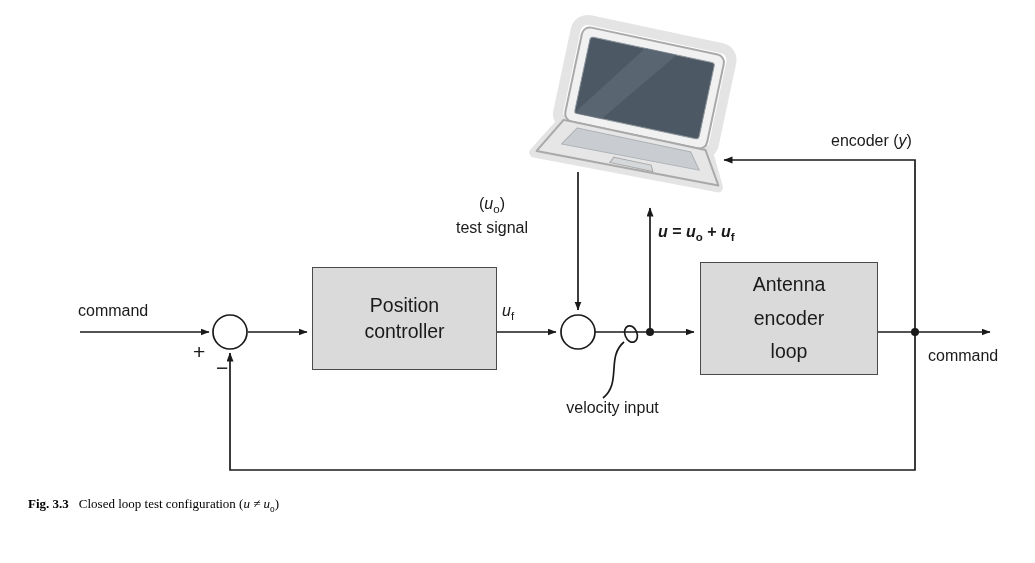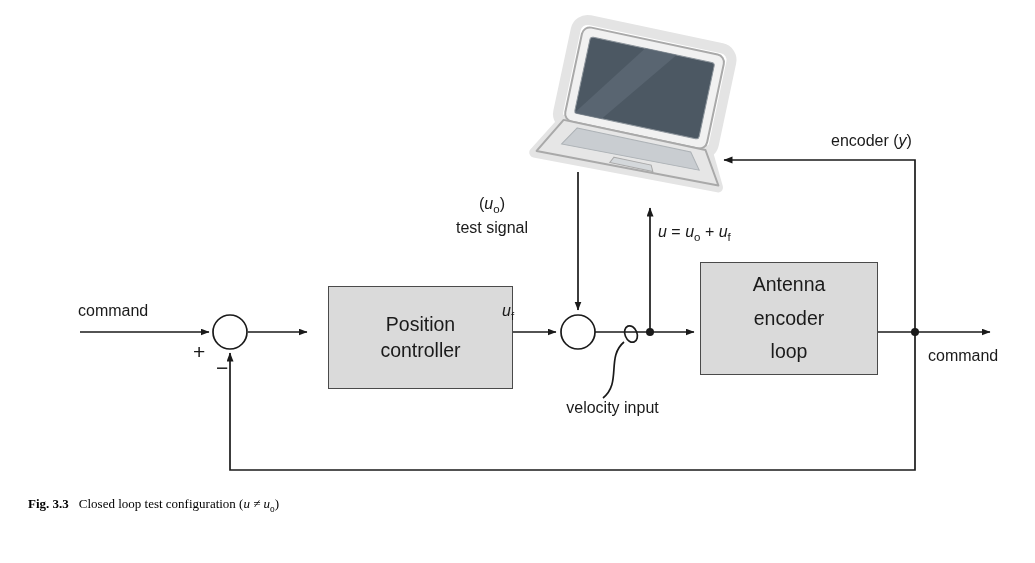--- a/index.html
+++ b/index.html
@@ -64,41 +64,41 @@
     <circle class="dot" cx="650" cy="332" r="4"></circle>
     <circle class="dot" cx="915" cy="332" r="4"></circle>
 
     <circle class="sum" cx="230" cy="332" r="17"></circle>
     <circle class="sum" cx="578" cy="332" r="17"></circle>
 
     <path class="ln" d="M 603 398 C 622 383, 606 357, 624 342"></path>
     <ellipse cx="631" cy="334" rx="6" ry="8.5" transform="rotate(-22 631 334)" class="ln"></ellipse>
   </svg>
 
-  <div class="box" style="left:312px;top:286px;width:183px;height:101px;margin-left:16px;">
+  <div class="box" style="left:312px;top:267px;width:183px;height:101px;">
     <span>Position</span>
     <span>controller</span>
   </div>
   <div class="box" style="left:700px;top:262px;width:176px;height:111px;gap:8px;">
     <span>Antenna</span>
     <span>encoder</span>
     <span>loop</span>
   </div>
 
   <div class="label" style="left:78px;top:300px;">command</div>
   <div class="sign" style="left:193px;top:341px;">+</div>
   <div class="sign" style="left:216px;top:357px;">−</div>
 
   <div class="label center" style="left:420px;top:193px;width:144px;">
     <span style="display:block;">(<i>u</i><sub>o</sub>)</span>
     <span style="display:block;">test signal</span>
   </div>
 
   <div class="label" style="left:502px;top:300px;"><i>u</i><sub>f</sub></div>
-  <div class="label" style="left:658px;top:221px;"><i>u</i> = <i>u</i><sub>o</sub> + <i>u</i><sub>f</sub></div>
+  <div class="label" style="left:658px;top:221px;font-weight:bold;"><i>u</i> = <i>u</i><sub>o</sub> + <i>u</i><sub>f</sub></div>
   <div class="label" style="left:831px;top:130px;">encoder (<i>y</i>)</div>
   <div class="label center" style="left:540px;top:397px;width:145px;">velocity input</div>
   <div class="label" style="left:928px;top:345px;">command</div>
 
   <div class="caption">
     <b>Fig. 3.3</b><span>Closed loop test configuration (<i>u</i> ≠ <i>u</i><sub>o</sub>)</span>
   </div>
 
 </div>
 

